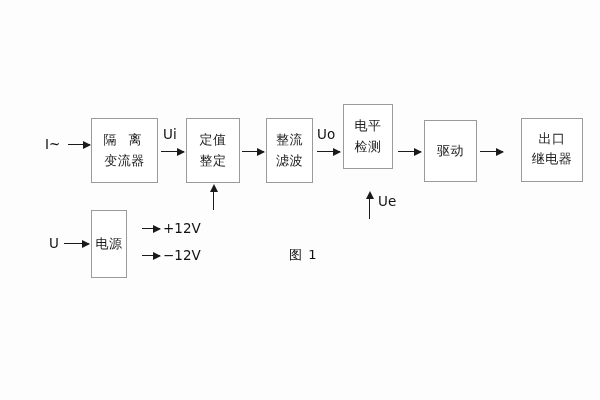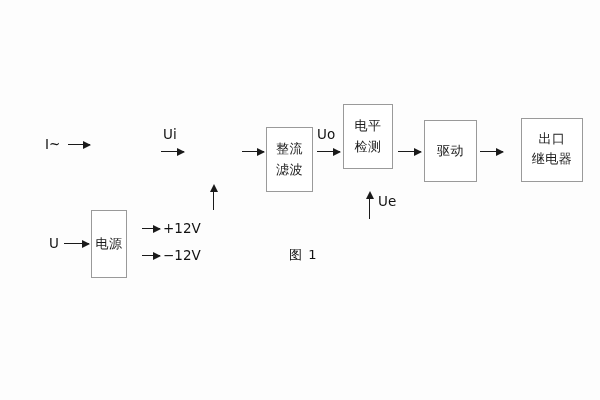--- a/index.html
+++ b/index.html
@@ -78,28 +78,36 @@
   }
 </style>
 </head>
 <body>
 
 <div id="canvas">
 
   <div class="lbl sig" style="left:45px; top:138px;">I~</div>
   <div class="harrow" style="left:68px; top:144px; width:22px;"></div>
 
+  <div class="block" style="left:91px; top:118px; width:67px; height:65px;">
+    <span class="ln wide">隔 离</span>
+    <span class="ln">变流器</span>
+  </div>
 
   <div class="lbl sig" style="left:163px; top:128px;">Ui</div>
   <div class="harrow" style="left:161px; top:151px; width:23px;"></div>
 
+  <div class="block" style="left:186px; top:118px; width:54px; height:65px;">
+    <span class="ln">定值</span>
+    <span class="ln">整定</span>
+  </div>
 
   <div class="harrow" style="left:242px; top:151px; width:22px;"></div>
 
-  <div class="block" style="left:266px; top:118px; width:47px; height:65px;margin-top:9px;">
+  <div class="block" style="left:266px; top:118px; width:47px; height:65px;">
     <span class="ln">整流</span>
     <span class="ln">滤波</span>
   </div>
 
   <div class="lbl sig" style="left:317px; top:128px;">Uo</div>
   <div class="harrow" style="left:317px; top:151px; width:23px;"></div>
 
   <div class="block" style="left:343px; top:104px; width:50px; height:65px;">
     <span class="ln">电平</span>
     <span class="ln">检测</span>

